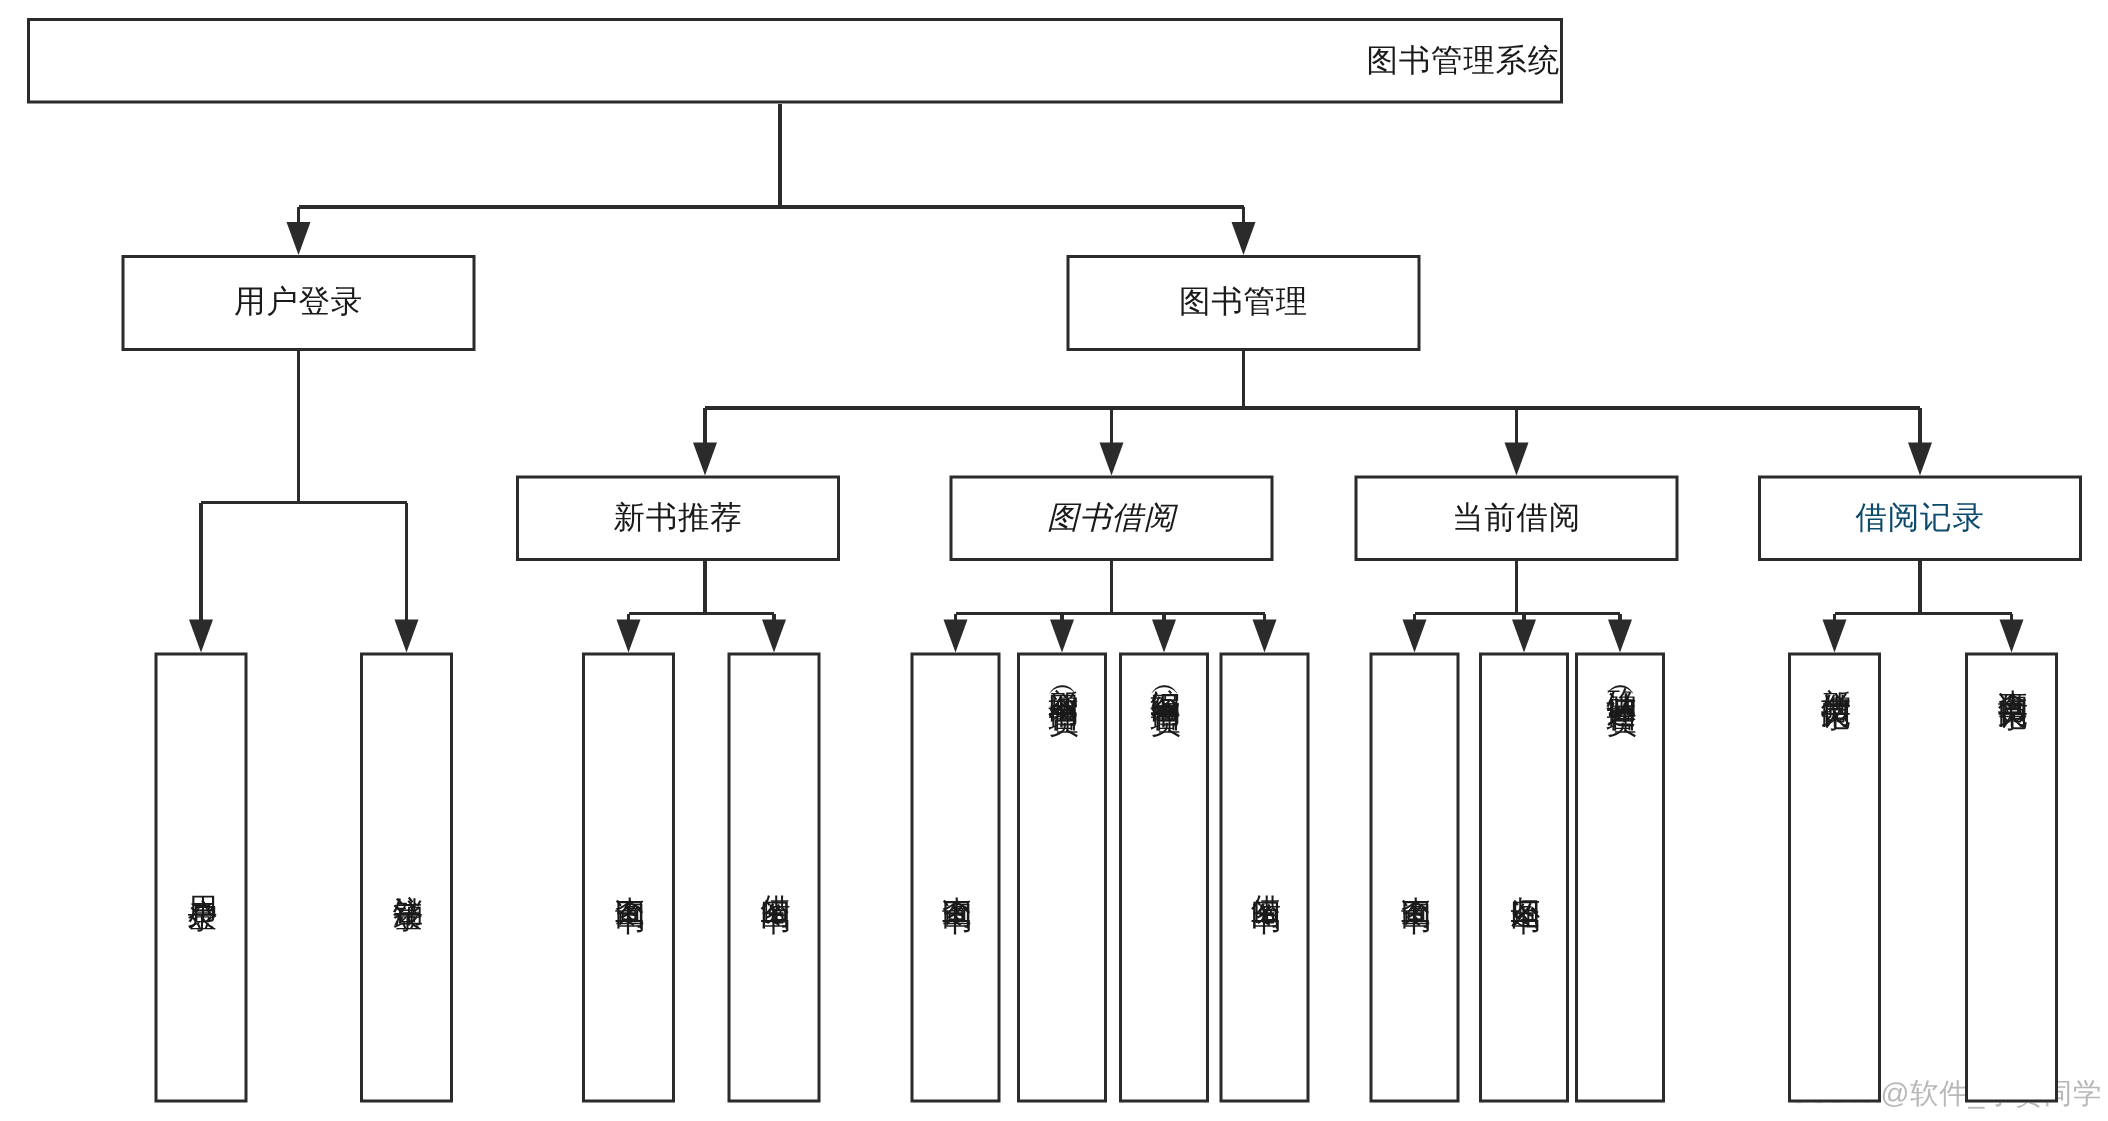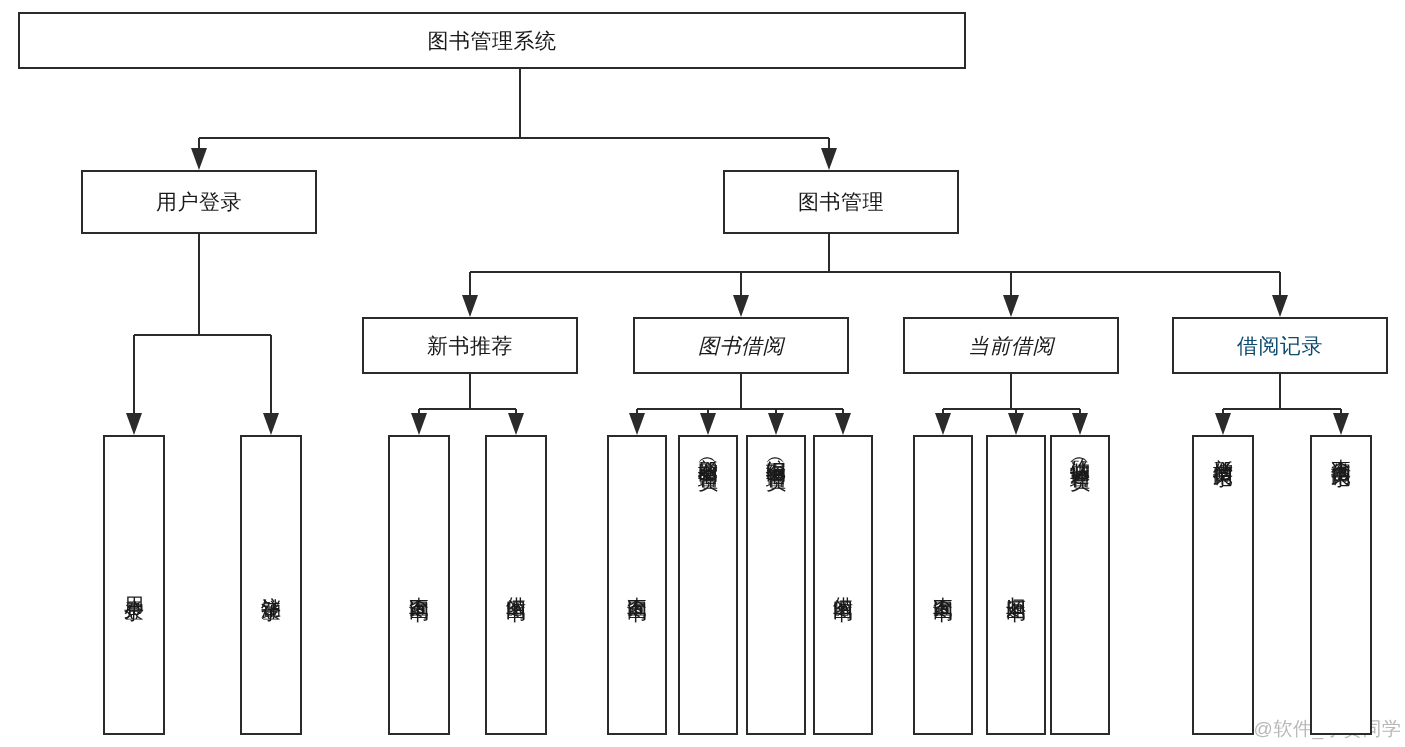--- a/index.html
+++ b/index.html
@@ -122,36 +122,36 @@
       <polygon points="1072,413 1088,413 1080,435" fill="#2b2b2b"></polygon>
       <line x1="1280" y1="374" x2="1280" y2="409" stroke="#2b2b2b" stroke-width="2.5" shape-rendering="crispEdges"></line>
       <line x1="1223" y1="409" x2="1341" y2="409" stroke="#2b2b2b" stroke-width="2.5" shape-rendering="crispEdges"></line>
       <line x1="1223" y1="409" x2="1223" y2="413" stroke="#2b2b2b" stroke-width="2.5" shape-rendering="crispEdges"></line>
       <polygon points="1215,413 1231,413 1223,435" fill="#2b2b2b"></polygon>
       <line x1="1341" y1="409" x2="1341" y2="413" stroke="#2b2b2b" stroke-width="2.5" shape-rendering="crispEdges"></line>
       <polygon points="1333,413 1349,413 1341,435" fill="#2b2b2b"></polygon>
     </svg>
 
   <div class="watermark" style="left: 1192px; top: 716px; color: rgb(184, 184, 184);">CSDN @软件_小贺同学</div>
-<div class="node horizontal" style="left: 18px; top: 12px; width: 948px; height: 57px; border-color: rgb(43, 43, 43); background: rgb(255, 255, 255); color: rgb(26, 26, 26);">
+<div class="node horizontal" style="left: 18px; top: 12px; width: 1024px; height: 57px; border-color: rgb(43, 43, 43); background: rgb(255, 255, 255); color: rgb(26, 26, 26); justify-content: flex-end;">
       <span class="node-label">图书管理系统</span>
     </div>
     <div class="node horizontal" style="left: 81px; top: 170px; width: 236px; height: 64px; border-color: rgb(43, 43, 43); background: rgb(255, 255, 255); color: rgb(26, 26, 26);">
       <span class="node-label">用户登录</span>
     </div>
-    <div class="node horizontal" style="left: 711px; top: 170px; width: 236px; height: 64px; border-color: rgb(43, 43, 43); background: rgb(255, 255, 255); color: rgb(26, 26, 26); margin-left: 12px;">
+    <div class="node horizontal" style="left: 711px; top: 170px; width: 236px; height: 64px; border-color: rgb(43, 43, 43); background: rgb(255, 255, 255); color: rgb(26, 26, 26);">
       <span class="node-label">图书管理</span>
     </div>
-    <div class="node horizontal" style="left: 362px; top: 317px; width: 216px; height: 57px; border-color: rgb(43, 43, 43); background: rgb(255, 255, 255); color: rgb(26, 26, 26);">
+    <div class="node horizontal" style="left: 344px; top: 317px; width: 216px; height: 57px; border-color: rgb(43, 43, 43); background: rgb(255, 255, 255); color: rgb(26, 26, 26);">
       <span class="node-label">新书推荐</span>
     </div>
     <div class="node horizontal" style="left: 633px; top: 317px; width: 216px; height: 57px; border-color: rgb(43, 43, 43); background: rgb(255, 255, 255); color: rgb(26, 26, 26); font-style: italic;">
       <span class="node-label">图书借阅</span>
     </div>
-    <div class="node horizontal" style="left: 903px; top: 317px; width: 216px; height: 57px; border-color: rgb(43, 43, 43); background: rgb(255, 255, 255); color: rgb(26, 26, 26); font-style: italic;">
+    <div class="node horizontal" style="left: 903px; top: 317px; width: 216px; height: 57px; border-color: rgb(43, 43, 43); background: rgb(255, 255, 255); color: rgb(26, 26, 26);">
       <span class="node-label">当前借阅</span>
     </div>
     <div class="node horizontal" style="left: 1172px; top: 317px; width: 216px; height: 57px; border-color: rgb(43, 43, 43); background: rgb(255, 255, 255); color: #0c4a6e;">
       <span class="node-label">借阅记录</span>
     </div>
     <div class="node vertical centered" style="left: 103px; top: 435px; width: 62px; height: 300px; border-color: rgb(43, 43, 43); background: rgb(255, 255, 255); color: rgb(26, 26, 26);">
       <span class="node-label">用户登录</span>
     </div>
     <div class="node vertical centered" style="left: 240px; top: 435px; width: 62px; height: 300px; border-color: rgb(43, 43, 43); background: rgb(255, 255, 255); color: rgb(26, 26, 26);">
       <span class="node-label">注销登录</span>

